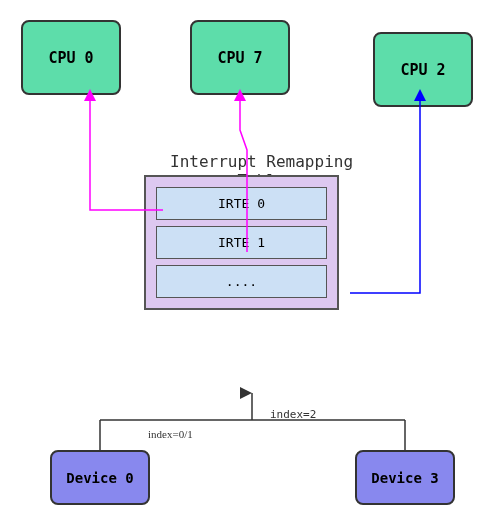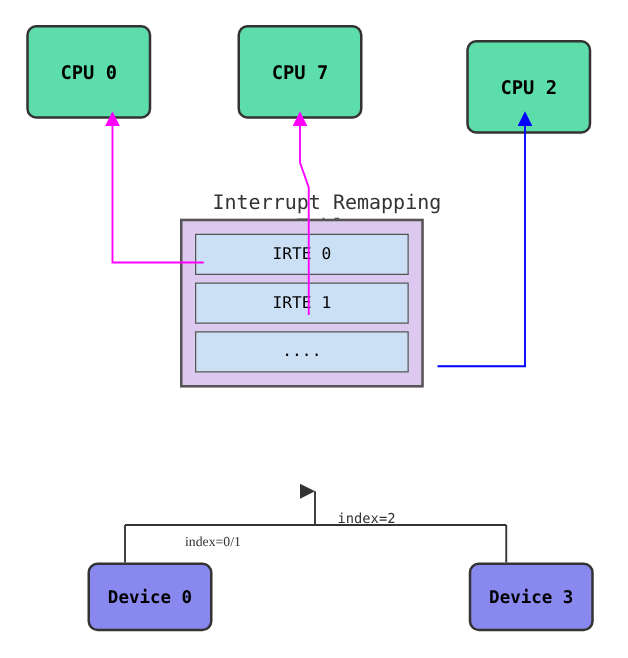--- a/index.html
+++ b/index.html
@@ -33,21 +33,20 @@
       height: 55px;
       background: #8888ee;
       border: 2px solid #333;
       border-radius: 8px;
       display: flex;
       align-items: center;
       justify-content: center;
       font-size: 14px;
       font-weight: bold;
       color: #000;
-      margin-left: 20px;
     }
 
     .irte-table {
       position: absolute;
       left: 144px;
       top: 175px;
       width: 195px;
       background: #ddc8f0;
       border: 2px solid #555;
       padding: 10px;

